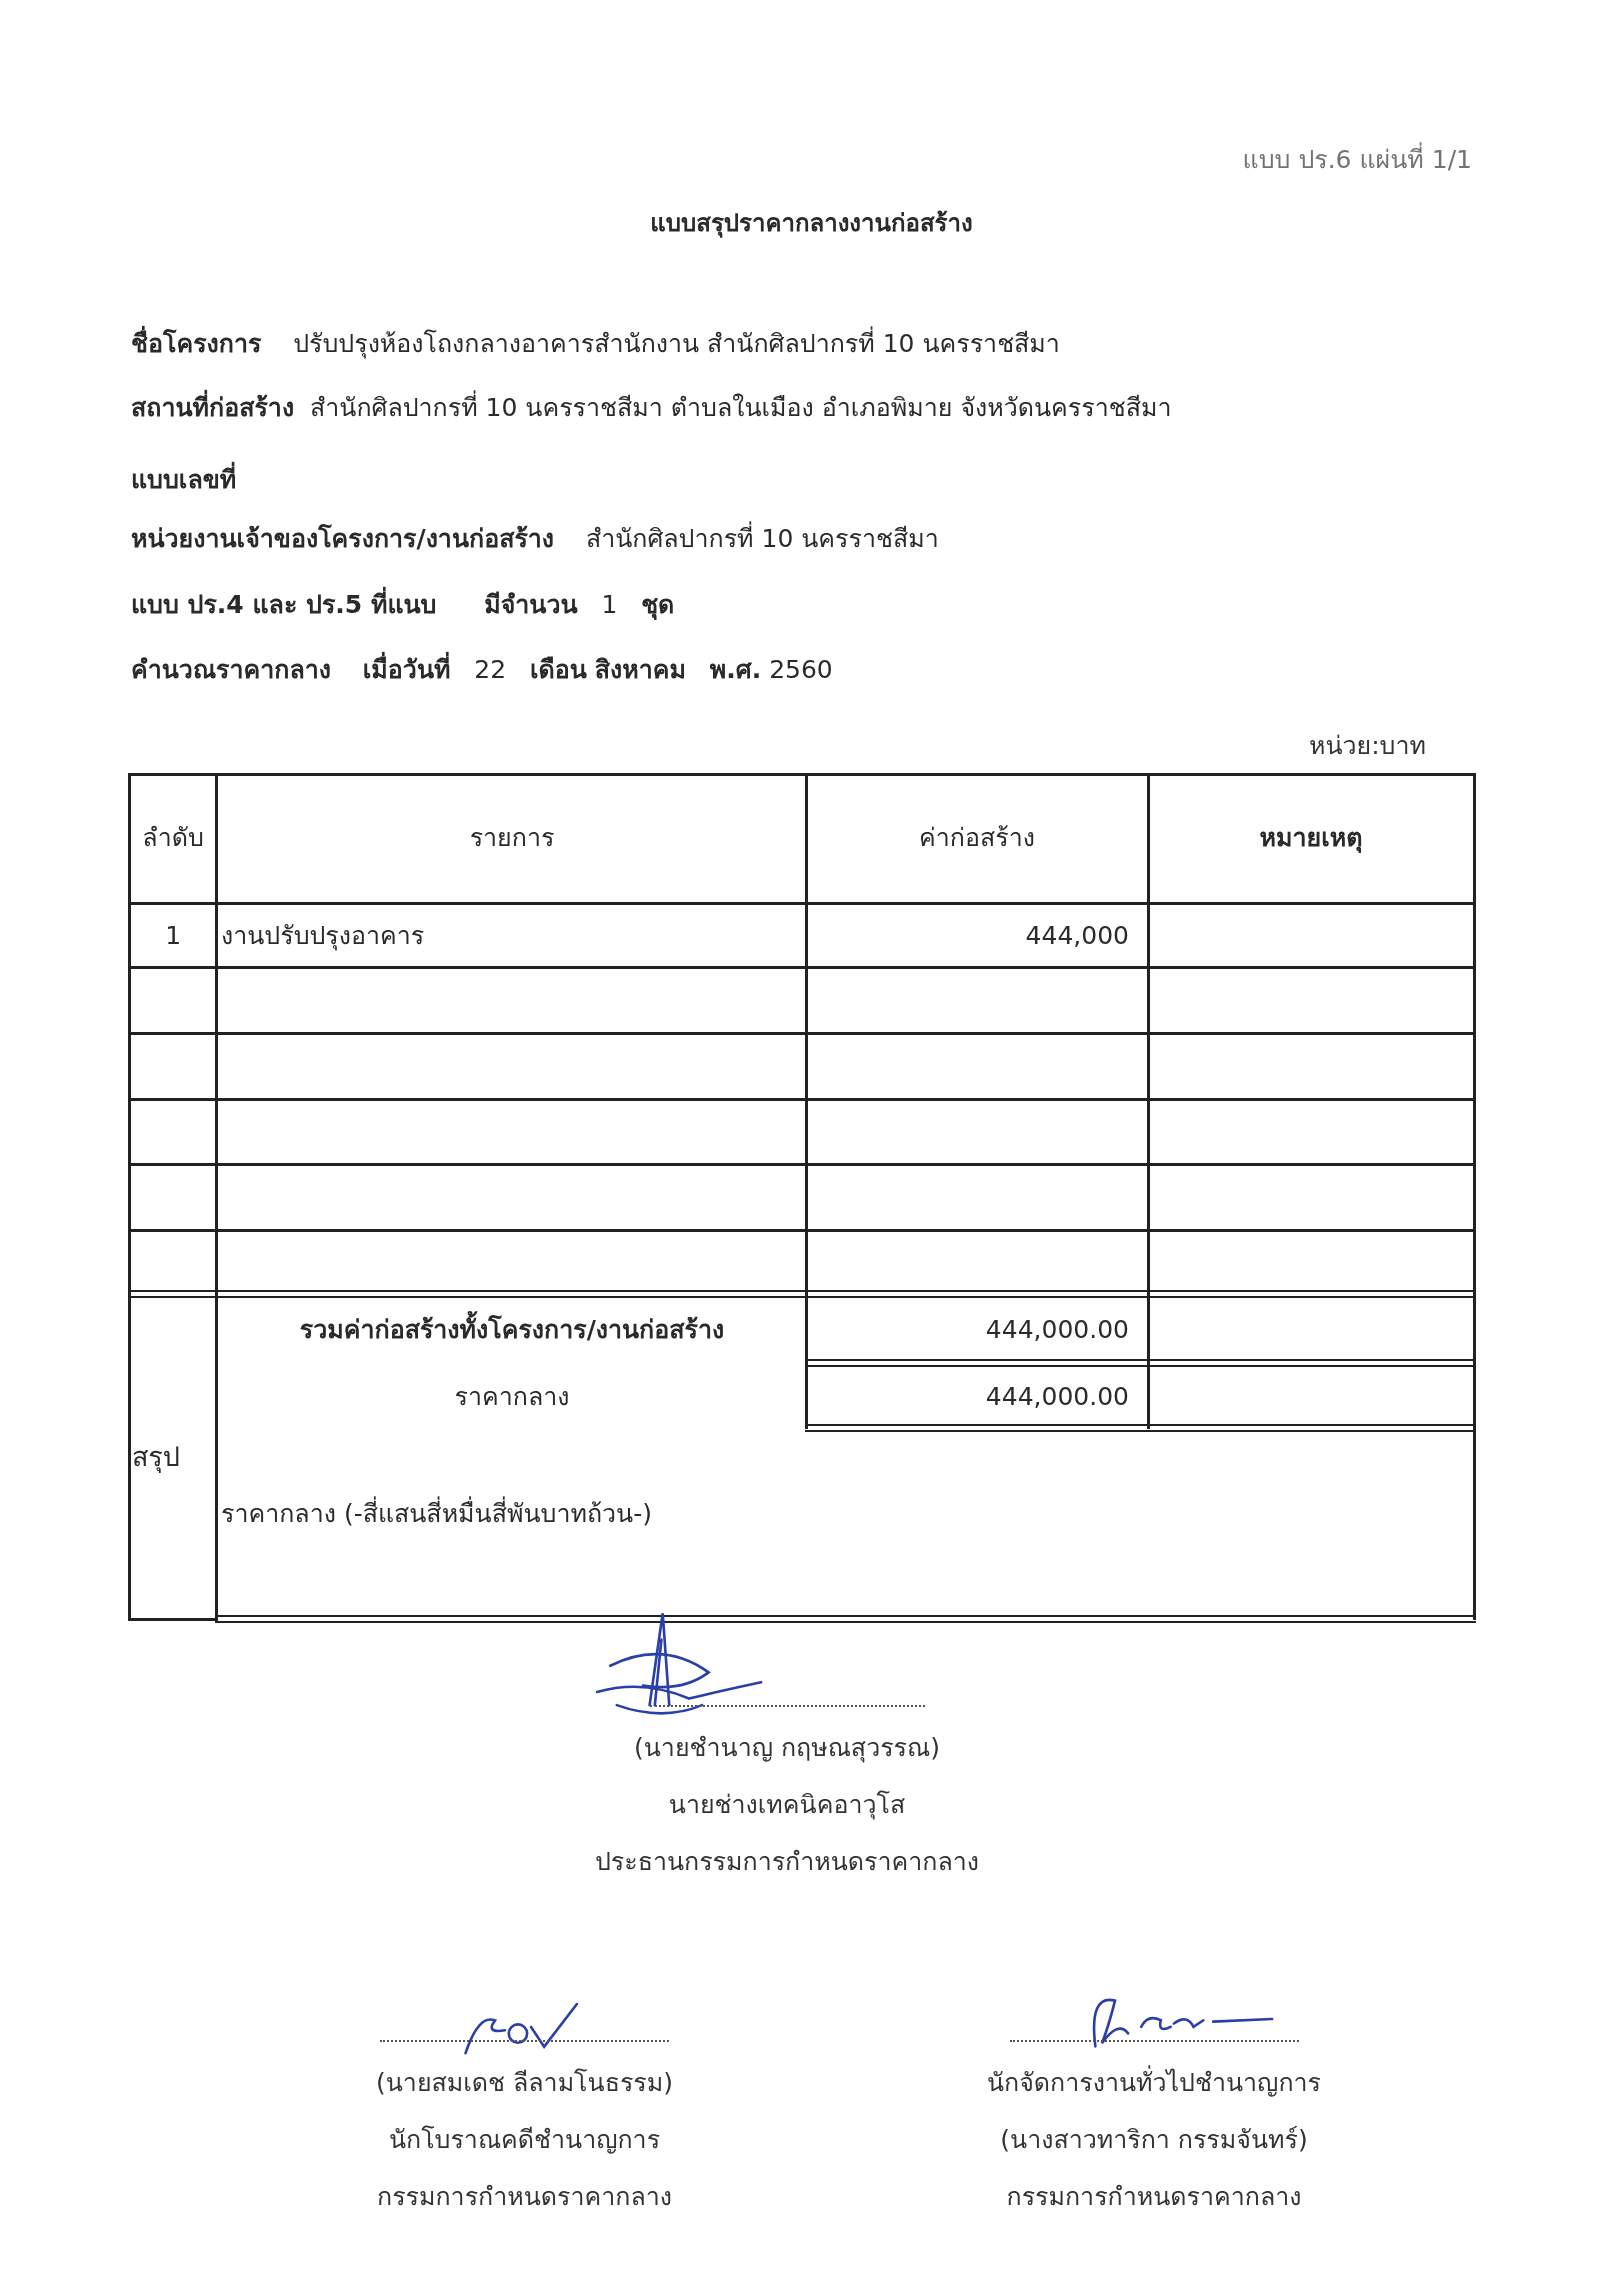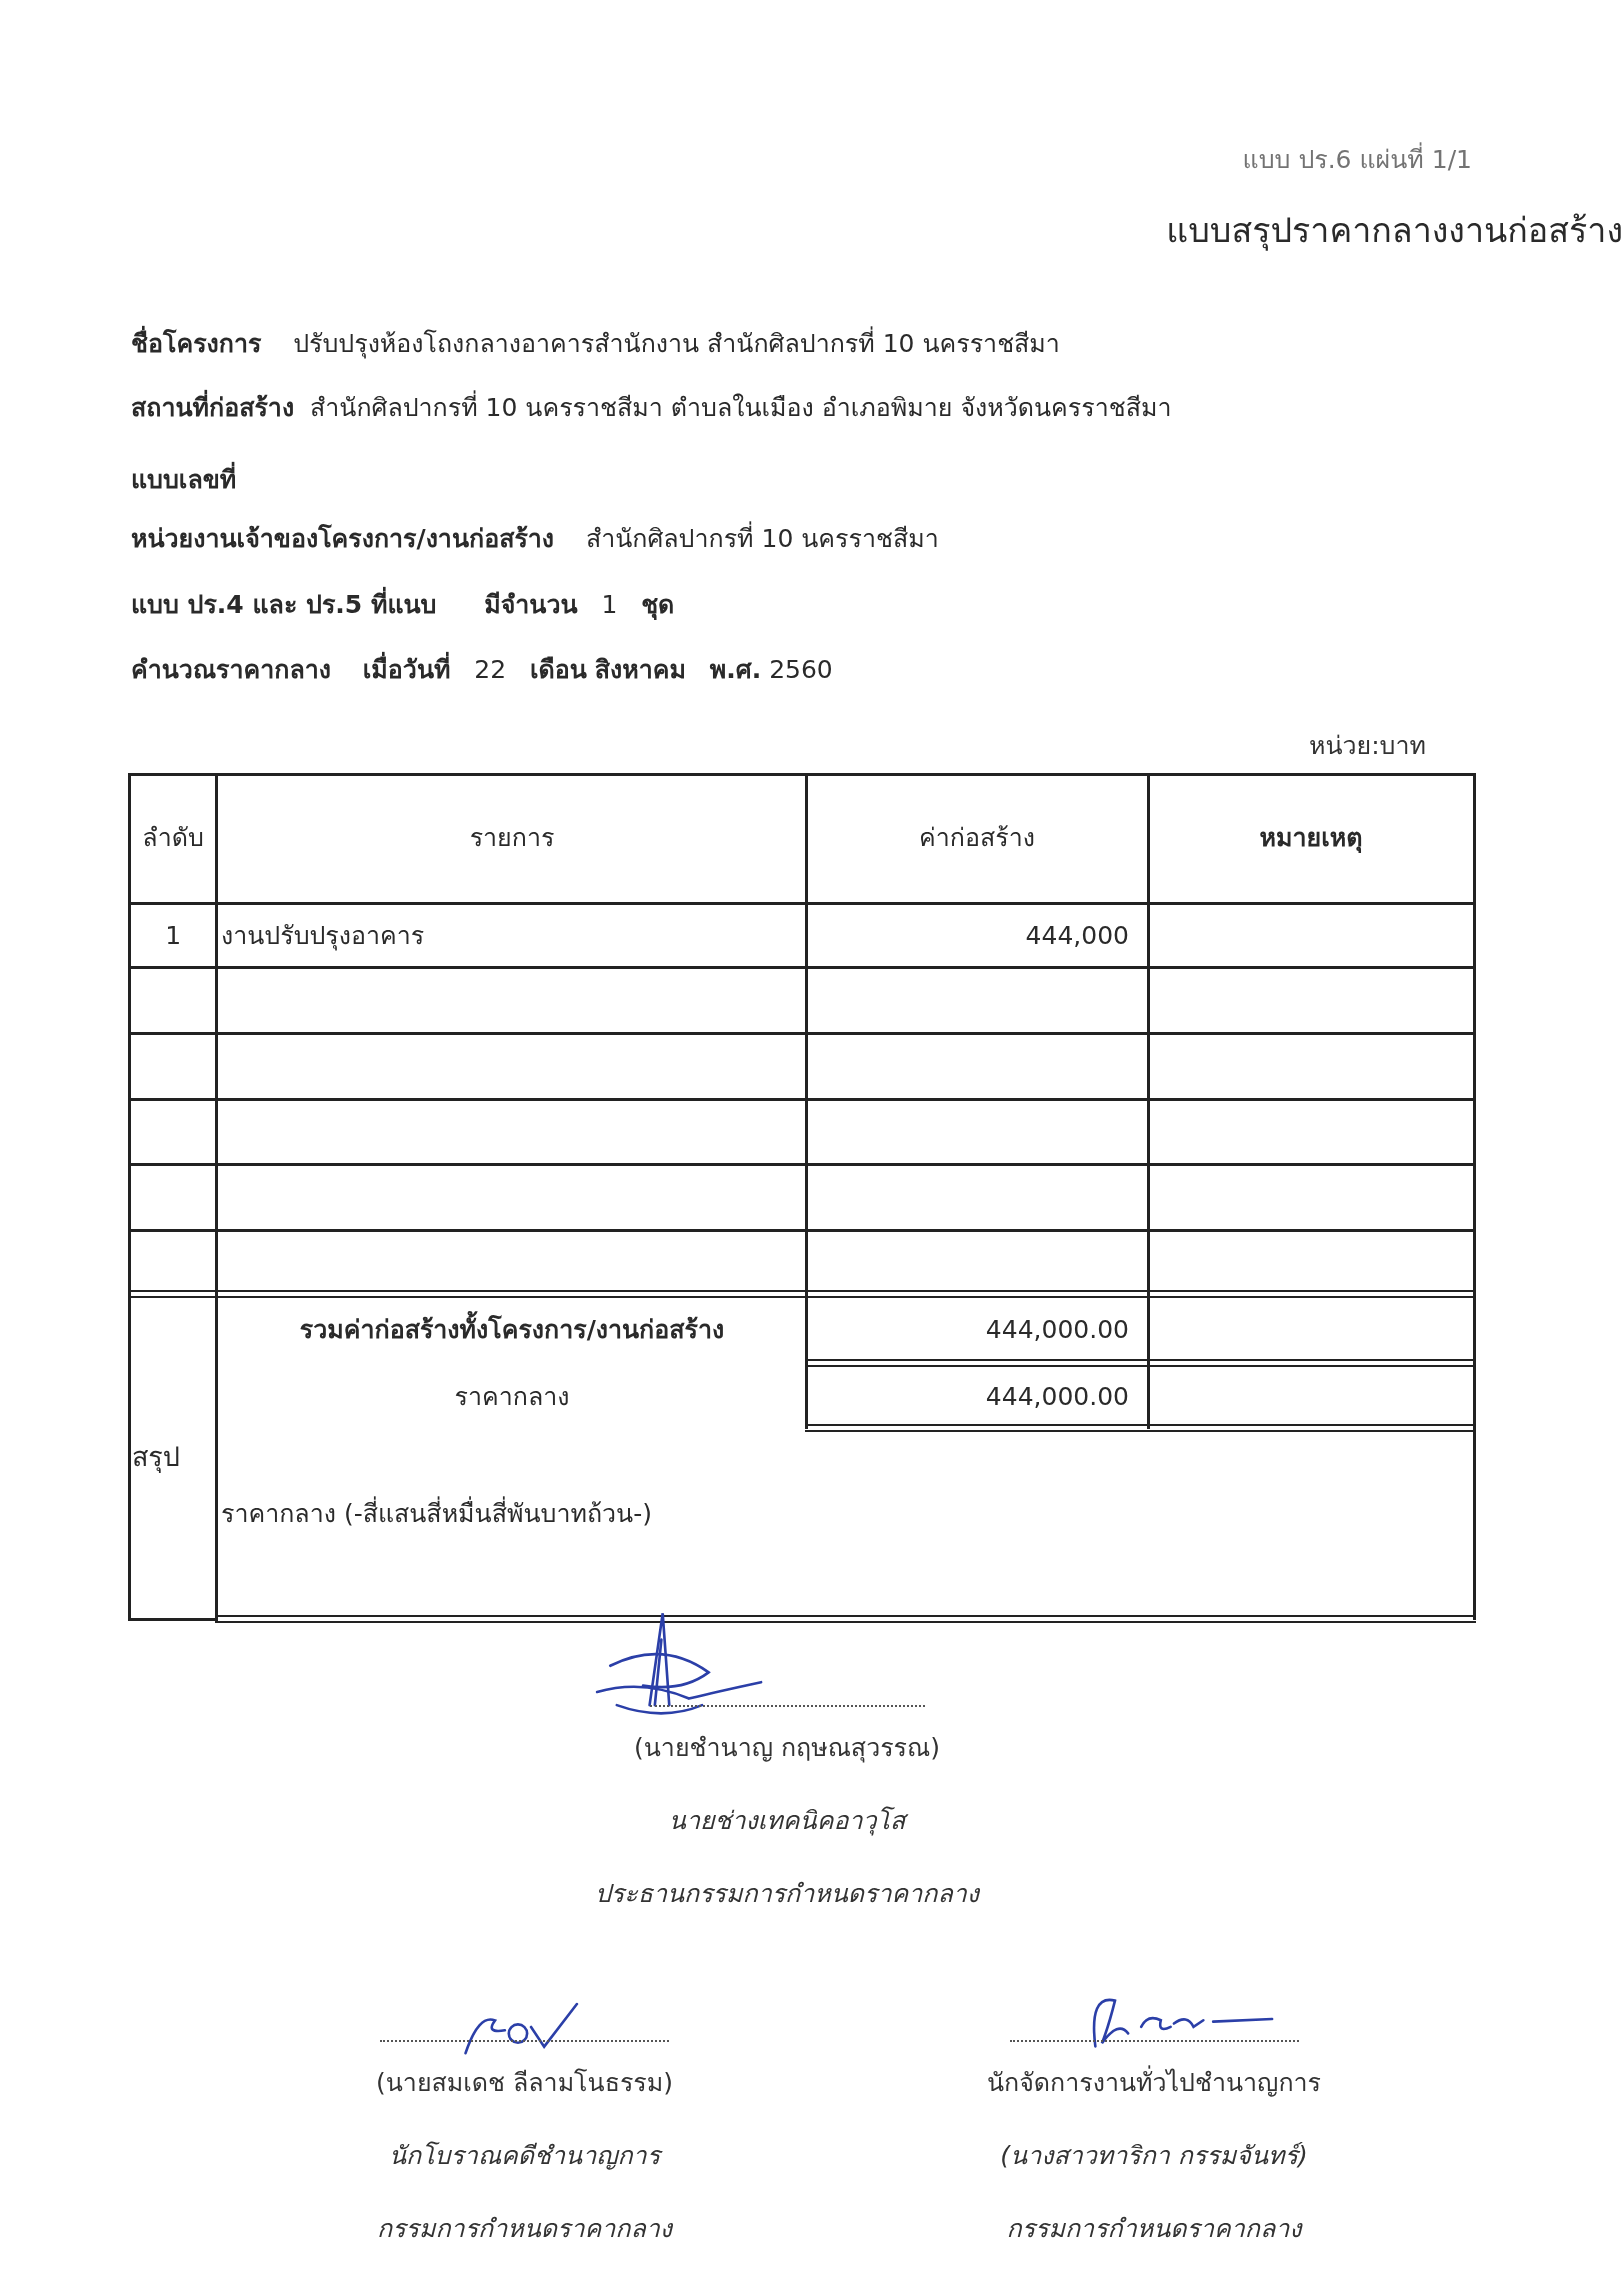--- a/index.html
+++ b/index.html
@@ -3,39 +3,39 @@
 <meta charset="utf-8">
 <style>
   html, body { margin:0; padding:0; }
   body {
     width:1623px; height:2295px; background:#ffffff; position:relative; overflow:hidden;
     font-family:"DejaVu Sans","Liberation Sans",sans-serif; color:#2a2a2a;
   }
   .abs { position:absolute; white-space:nowrap; }
   .bold { font-weight:bold; }
   .form-no { right:151px; top:139px; font-size:25px; color:#737373; }
-  .title { left:0; width:100%; top:203px; font-size:34px; font-weight:normal; text-align:right; }
+  .title { left:0; width:100%; top:203px; font-size:24px; font-weight:bold; text-align:center; }
   .row-line { left:131px; font-size:25px; }
   .row-line .label { font-weight:bold; }
   .unit { right:197px; top:725px; font-size:25px; color:#333; }
 
   
   .tbl { position:absolute; left:128px; top:773px; width:1348px; }
   .cell { position:absolute; box-sizing:border-box; }
   .hl { position:absolute; background:#222; height:3.3px; }
   .vl { position:absolute; background:#222; width:2.6px; }
   .dbl { position:absolute; height:7.9px; border-top:2.6px solid #222; border-bottom:2.6px solid #222; box-sizing:border-box; }
   .th { font-size:25px; text-align:center; }
   .num { font-size:25px; text-align:right; }
 
   
   .sig-block { position:absolute; text-align:center; font-size:25px; color:#333; }
   .sig-block .dots { border-bottom:2.6px dotted #555; height:0; margin:0 auto; }
   .sig-line { margin-top:20px; }
-  .sig-line + .sig-line { margin-top:33px;font-style:italic; }
+  .sig-line + .sig-line { margin-top:17px; }
   svg.sig { position:absolute; }
 </style>
 </head>
 <body>
 
 <div class="abs form-no">แบบ ปร.6 แผ่นที่ 1/1</div>
 <div class="abs title">แบบสรุปราคากลางงานก่อสร้าง</div>
 
 <div class="abs row-line" style="top:323px;">
   <span class="label">ชื่อโครงการ</span>&nbsp;&nbsp;&nbsp;

